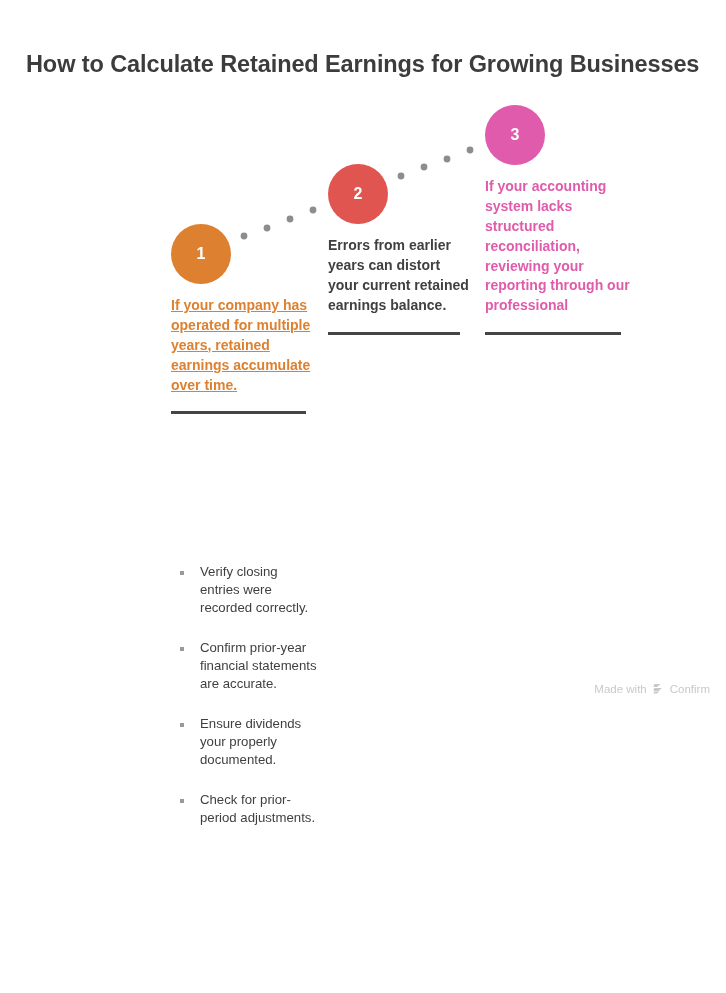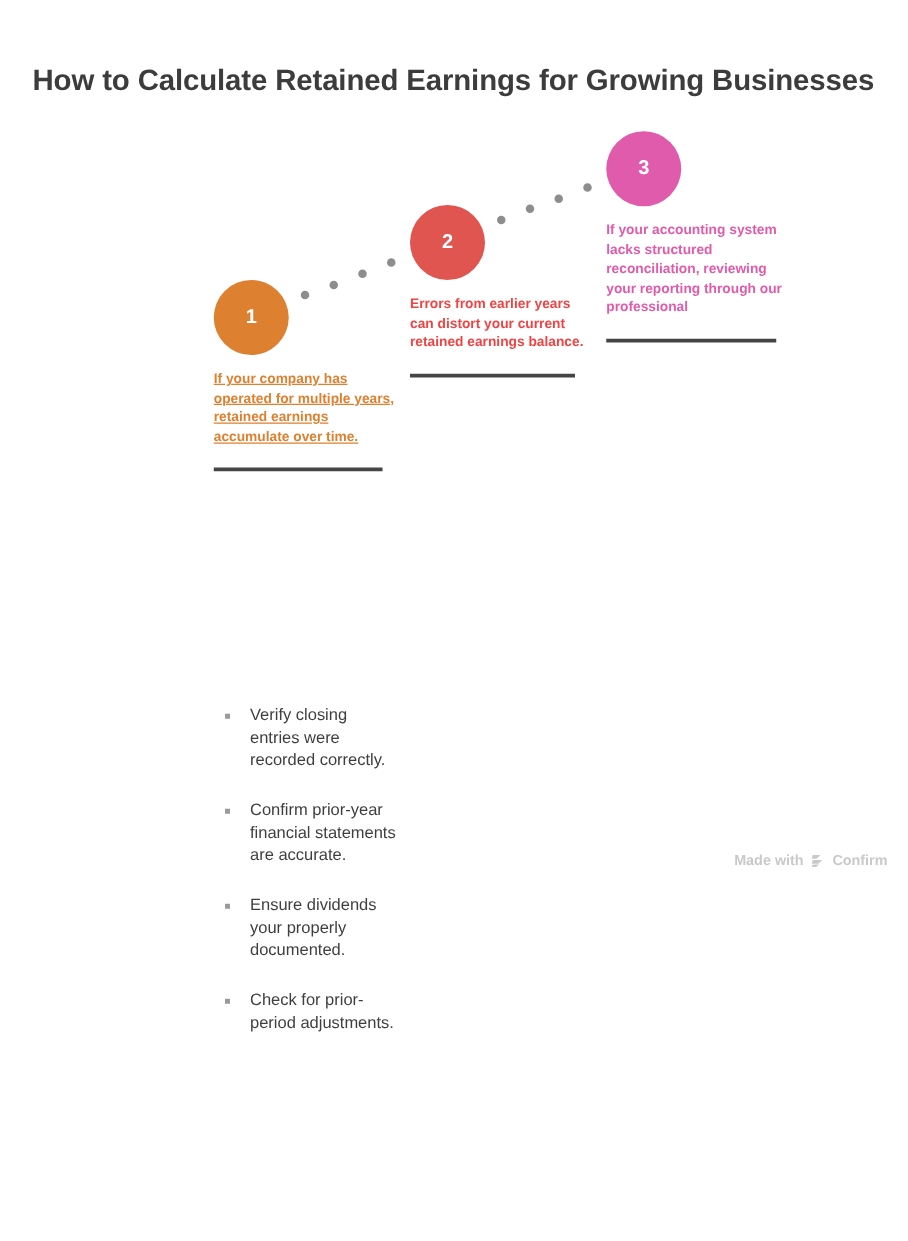--- a/index.html
+++ b/index.html
@@ -52,27 +52,27 @@
     font-size: 16px;
     font-weight: bold;
     line-height: 1;
   }
   .badge-1 { background: #DD8030; }
   .badge-2 { background: #E15550; }
   .badge-3 { background: #E05BAB; }
 
   .step-text {
     margin-top: 12px;
-    font-size: 11px;
+    font-size: 14px;
     font-weight: bold;
     line-height: 1.42;
     width: 145px;
   }
   .text-1 { color: #DD8030; text-decoration: underline; }
-  .text-2 { color: #ef4444; }
+  .text-2 { color: #404040; }
   .text-3 { color: #E05BAB; }
 
   .rule {
     margin-top: 16px;
     height: 3px;
     background: #454545;
   }
   .rule-1 { width: 135px; }
   .rule-2 { width: 132px; }
   .rule-3 { width: 136px; }
@@ -109,21 +109,20 @@
   
   .watermark {
     position: absolute;
     right: 16px;
     bottom: 20px;
     display: flex;
     align-items: center;
     gap: 5px;
     font-size: 11.5px;
     color: #c9c9c9;
-    font-weight: bold;
   }
   .wm-logo { display: block; }
 </style>
 </head>
 <body>
 
 <div id="canvas">
 
   <h1 class="page-title">How to Calculate Retained Earnings for Growing Businesses</h1>
 

